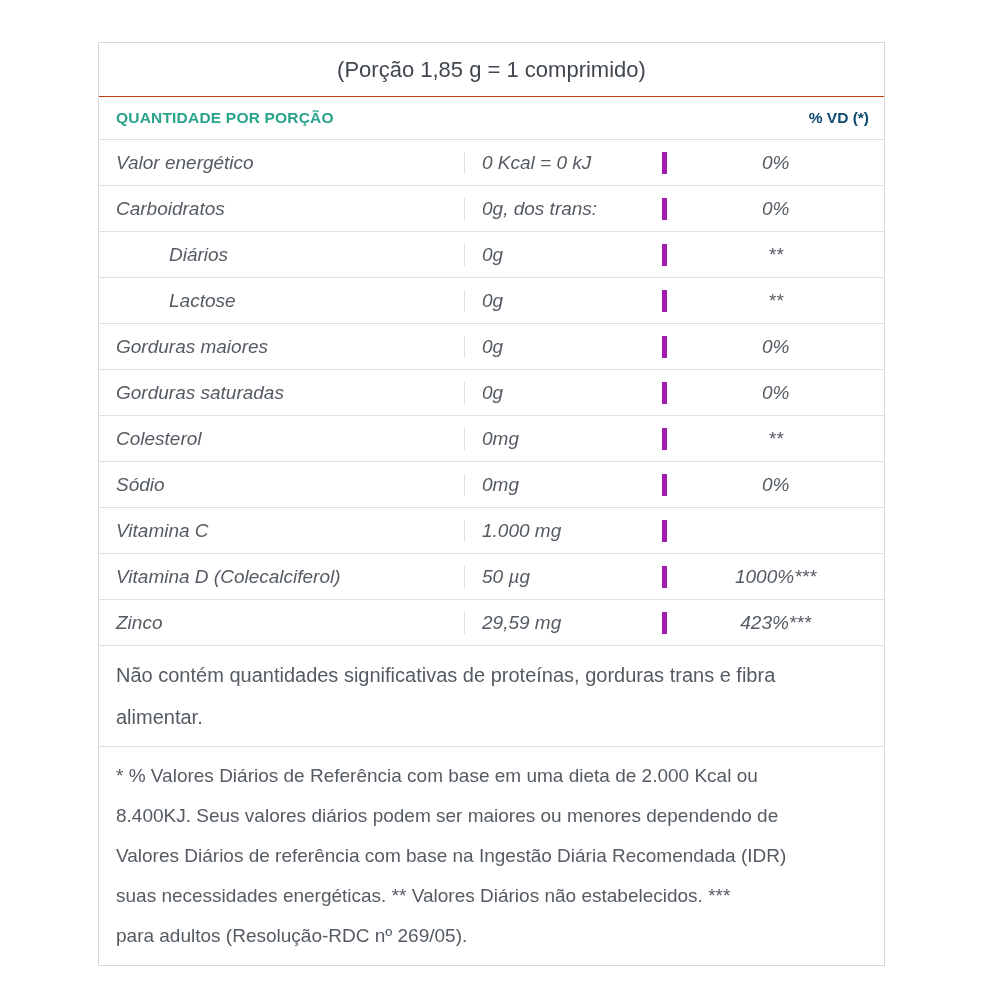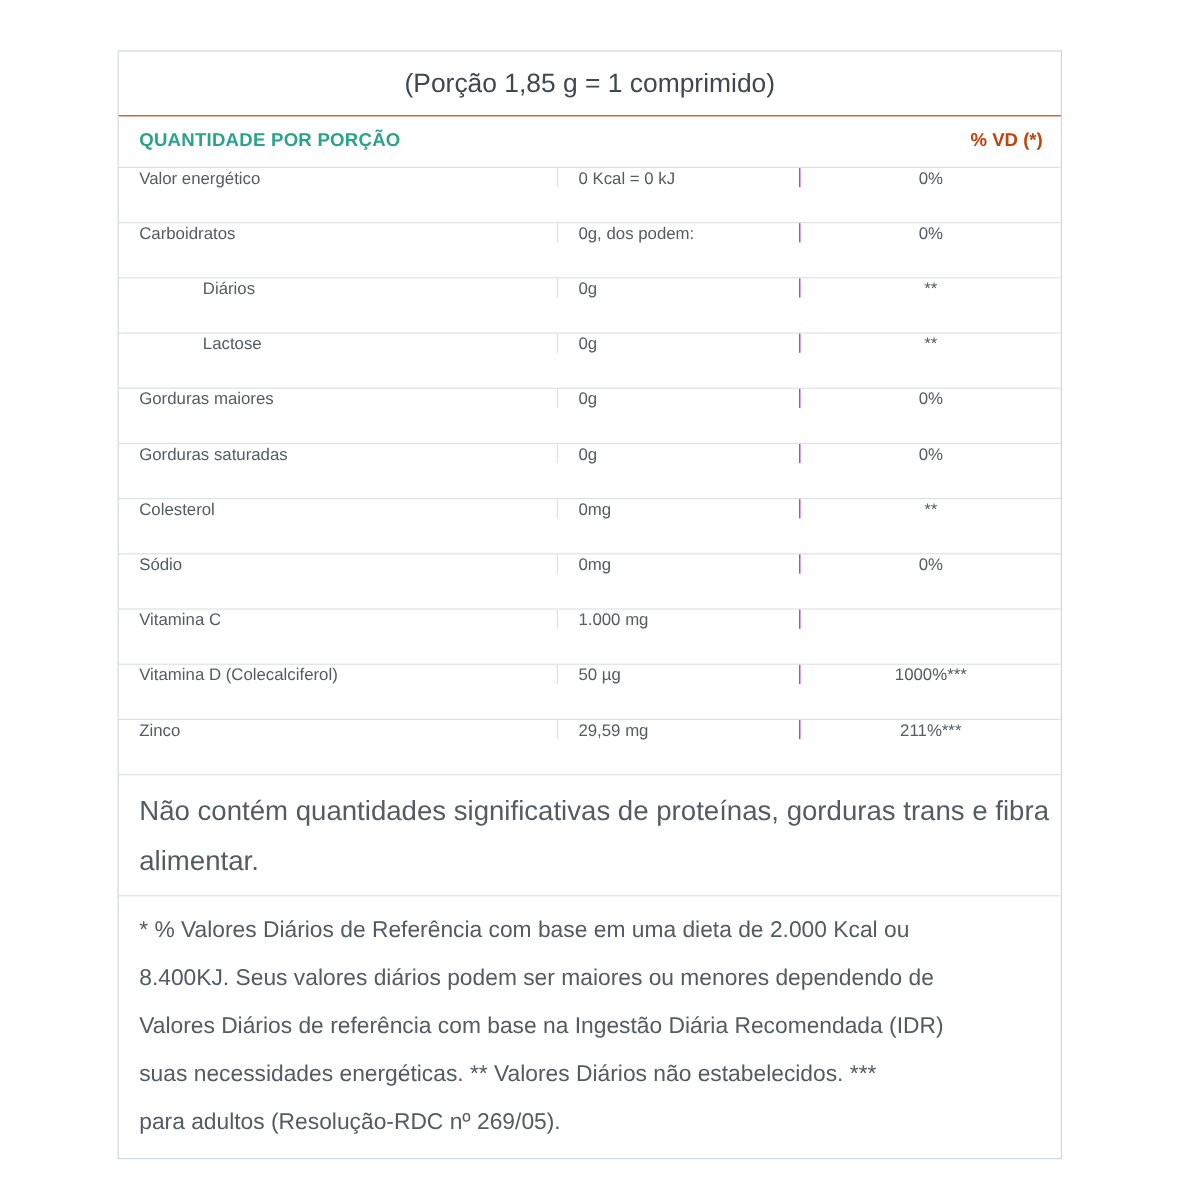--- a/index.html
+++ b/index.html
@@ -34,56 +34,57 @@
     justify-content: space-between;
     padding: 0 15px 0 17px;
   }
   .col-header-left {
     color: #2aa38b;
     font-weight: bold;
     font-size: 15.5px;
     letter-spacing: 0.2px;
   }
   .col-header-right {
-    color: #c2410c;
+    color: #0c4a6e;
     font-weight: bold;
     font-size: 15.5px;
   }
   .data-row {
     display: flex;
-    align-items: flex-start;
+    align-items: center;
     height: 46px;
     border-top: 1px solid #dee1e4;
-    font-size: 14px;
+    font-size: 19px;
+    font-style: italic;
   }
   .data-row .c1 {
     width: 46.5%;
     display: flex;
     align-items: center;
     padding-left: 17px;
   }
   .data-row .c1.indent { padding-left: 70px; }
   .data-row .c2 {
     width: 25.9%;
     display: flex;
     align-items: center;
     padding-left: 17px;
     border-left: 1px solid #dee1e4;
-    border-right: 1px solid #a21caf;
+    border-right: 5px solid #a21caf;
   }
   .data-row .c3 {
     flex: 1;
     display: flex;
     align-items: center;
     justify-content: center;
   }
   .note-row {
     border-top: 1px solid #dee1e4;
     padding: 8px 17px;
-    font-size: 23px;
+    font-size: 20px;
   }
   .note-row .line { line-height: 42px; white-space: nowrap; }
   .footnote-row {
     border-top: 1px solid #dee1e4;
     padding: 9px 17px;
     font-size: 19px;
   }
   .footnote-row .line { line-height: 40px; white-space: nowrap; }
 </style>
 </head>
@@ -101,21 +102,21 @@
   </div>
 
   <div class="data-row">
     <div class="c1">Valor energético</div>
     <div class="c2">0 Kcal = 0 kJ</div>
     <div class="c3">0%</div>
   </div>
 
   <div class="data-row">
     <div class="c1">Carboidratos</div>
-    <div class="c2">0g, dos podem:</div>
+    <div class="c2">0g, dos trans:</div>
     <div class="c3">0%</div>
   </div>
 
   <div class="data-row">
     <div class="c1 indent">Diários</div>
     <div class="c2">0g</div>
     <div class="c3">**</div>
   </div>
 
   <div class="data-row">
@@ -155,21 +156,21 @@
 
   <div class="data-row">
     <div class="c1">Vitamina D (Colecalciferol)</div>
     <div class="c2">50 µg</div>
     <div class="c3">1000%***</div>
   </div>
 
   <div class="data-row">
     <div class="c1">Zinco</div>
     <div class="c2">29,59 mg</div>
-    <div class="c3">211%***</div>
+    <div class="c3">423%***</div>
   </div>
 
   <div class="note-row">
       <div class="line">Não contém quantidades significativas de proteínas, gorduras trans e fibra</div>
       <div class="line">alimentar.</div>
     </div>
 
   <div class="footnote-row">
       <div class="line">* % Valores Diários de Referência com base em uma dieta de 2.000 Kcal ou</div>
       <div class="line">8.400KJ. Seus valores diários podem ser maiores ou menores dependendo de</div>

